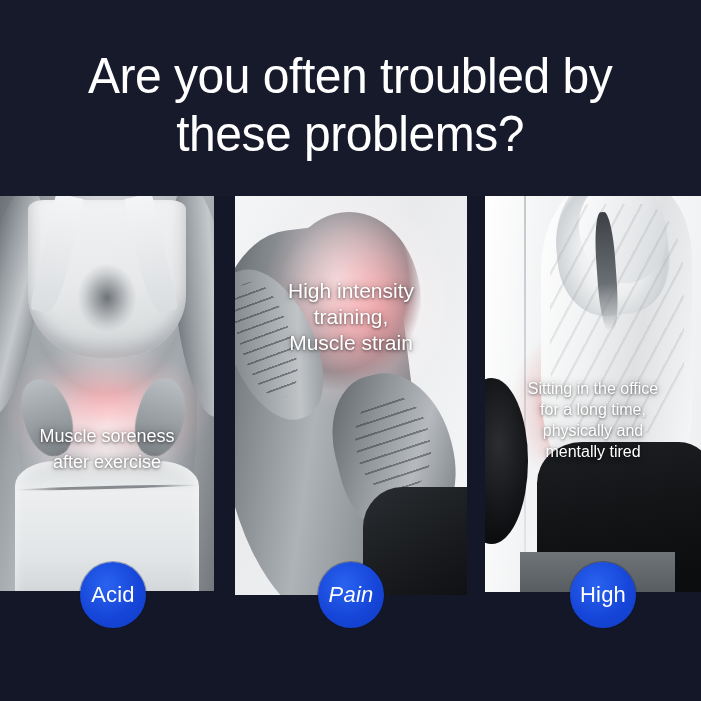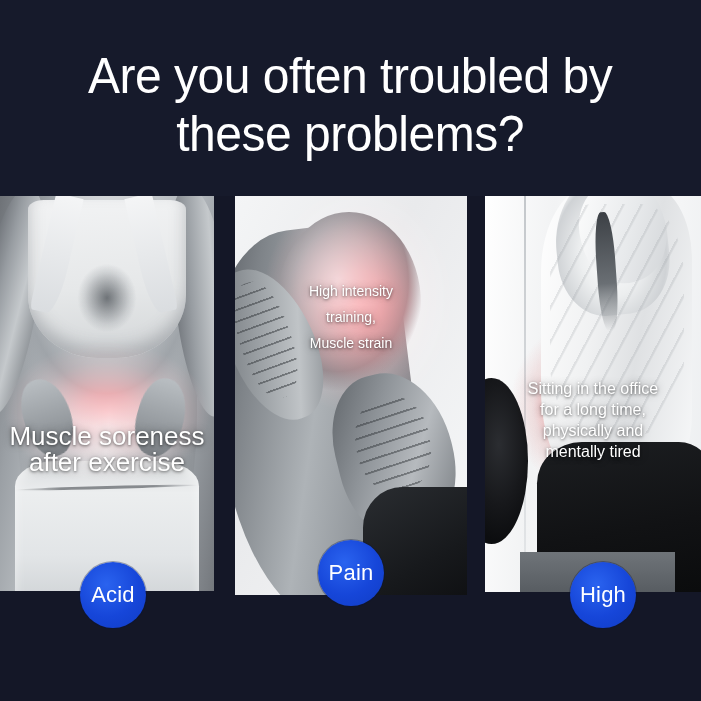--- a/index.html
+++ b/index.html
@@ -257,43 +257,43 @@
     width: 100%;
     text-align: center;
     color: #ffffff;
     font-family: "Liberation Sans", sans-serif;
     font-weight: 400;
     z-index: 5;
     text-shadow: 0 1px 3px rgba(0,0,0,.55), 0 0 8px rgba(0,0,0,.35);
     white-space: pre-line;
     padding: 0 6px;
   }
-  #panel-0 .caption { top: 227px; font-size: 26px; line-height: 26px; }
-  #panel-1 .caption { top: 82px;  font-size: 14px; line-height: 26px; }
+  #panel-0 .caption { top: 227px; font-size: 18px; line-height: 26px; }
+  #panel-1 .caption { top: 82px;  font-size: 21px; line-height: 26px; }
   #panel-2 .caption { top: 182px; font-size: 16px; line-height: 21px; }
 
   
   .badge {
     position: absolute;
     width: 66px;
     height: 66px;
     border-radius: 50%;
     background: radial-gradient(circle at 40% 34%, #2a63ef 0%, #1646d9 55%, #103cc4 100%);
     display: flex;
     align-items: center;
     justify-content: center;
     color: #ffffff;
     font-size: 22px;
     line-height: 1;
     letter-spacing: .2px;
     z-index: 9;
     box-shadow: 0 0 0 1px rgba(10,20,60,.35);
   }
   #badge-0 { left: 80px;  top: 366px; }
-  #badge-1 { left: 83px;  top: 344px; }
+  #badge-1 { left: 83px;  top: 366px; font-style: italic; }
   #badge-2 { left: 85px;  top: 366px; }
 </style>
 </head>
 <body>
 
 <div id="headline">
   <div class="headline-line">Are you often troubled by</div>
   <div class="headline-line">these problems?</div>
 </div>
 

